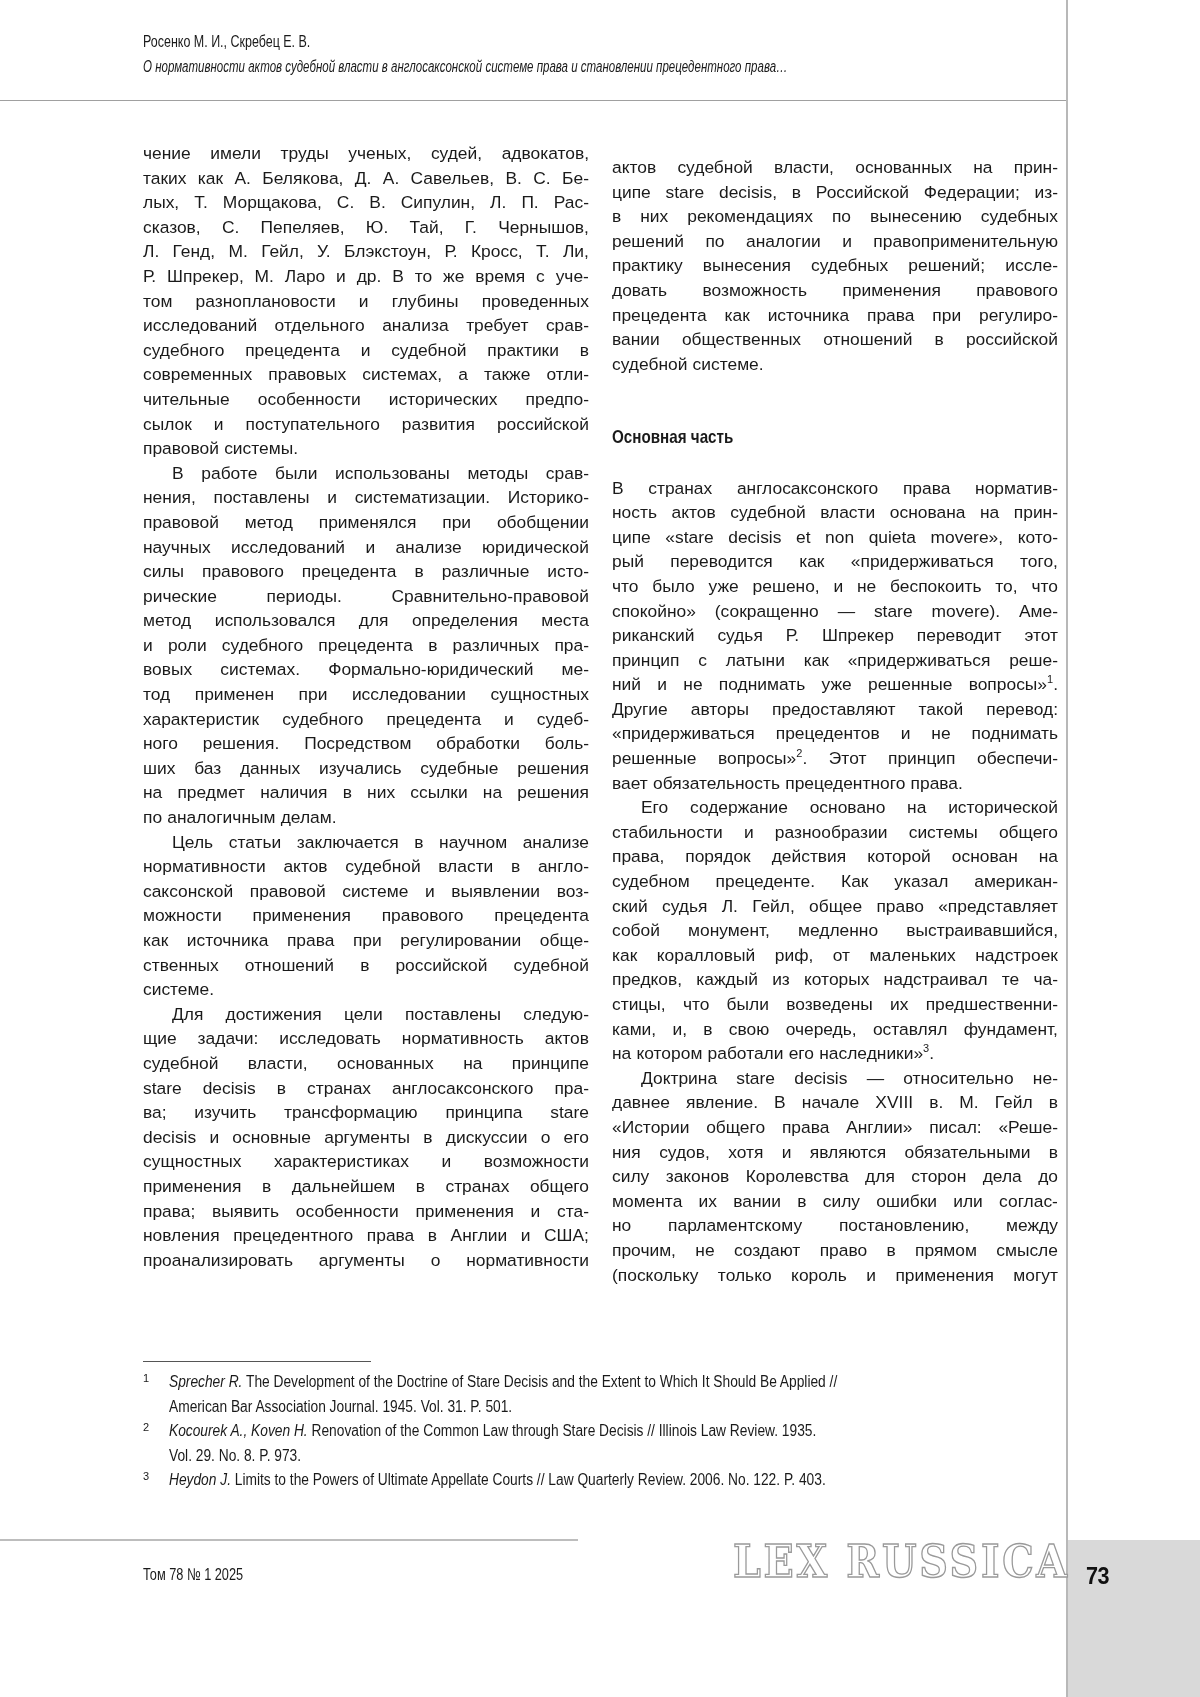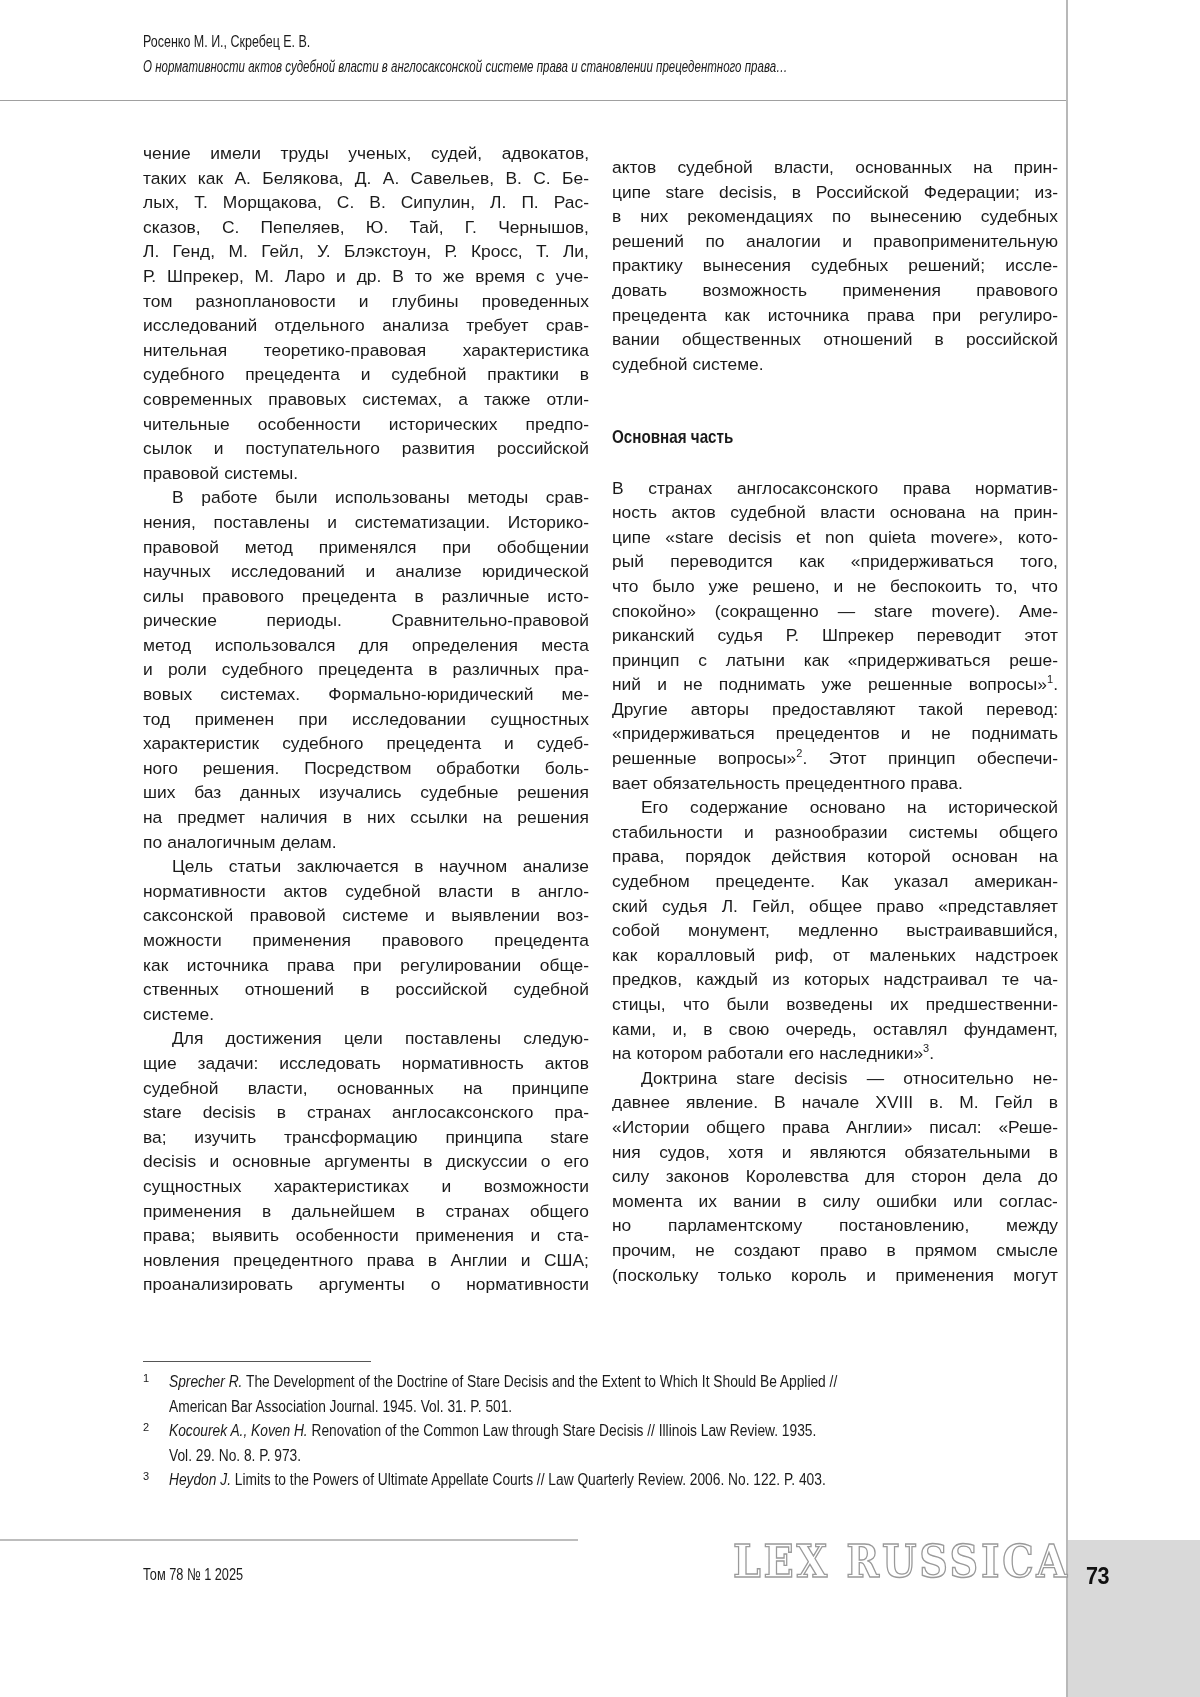--- a/index.html
+++ b/index.html
@@ -122,25 +122,20 @@
       <span class="w">проведенных</span>
     </div>
     <div class="ln">
       <span class="w">исследований</span>
       <span class="w">отдельного</span>
       <span class="w">анализа</span>
       <span class="w">требует</span>
       <span class="w">срав-</span>
     </div>
     <div class="ln">
-      <span class="w">нительная</span>
-      <span class="w">теоретико-правовая</span>
-      <span class="w">характеристика</span>
-    </div>
-    <div class="ln">
       <span class="w">судебного</span>
       <span class="w">прецедента</span>
       <span class="w">и</span>
       <span class="w">судебной</span>
       <span class="w">практики</span>
       <span class="w">в</span>
     </div>
     <div class="ln">
       <span class="w">современных</span>
       <span class="w">правовых</span>

